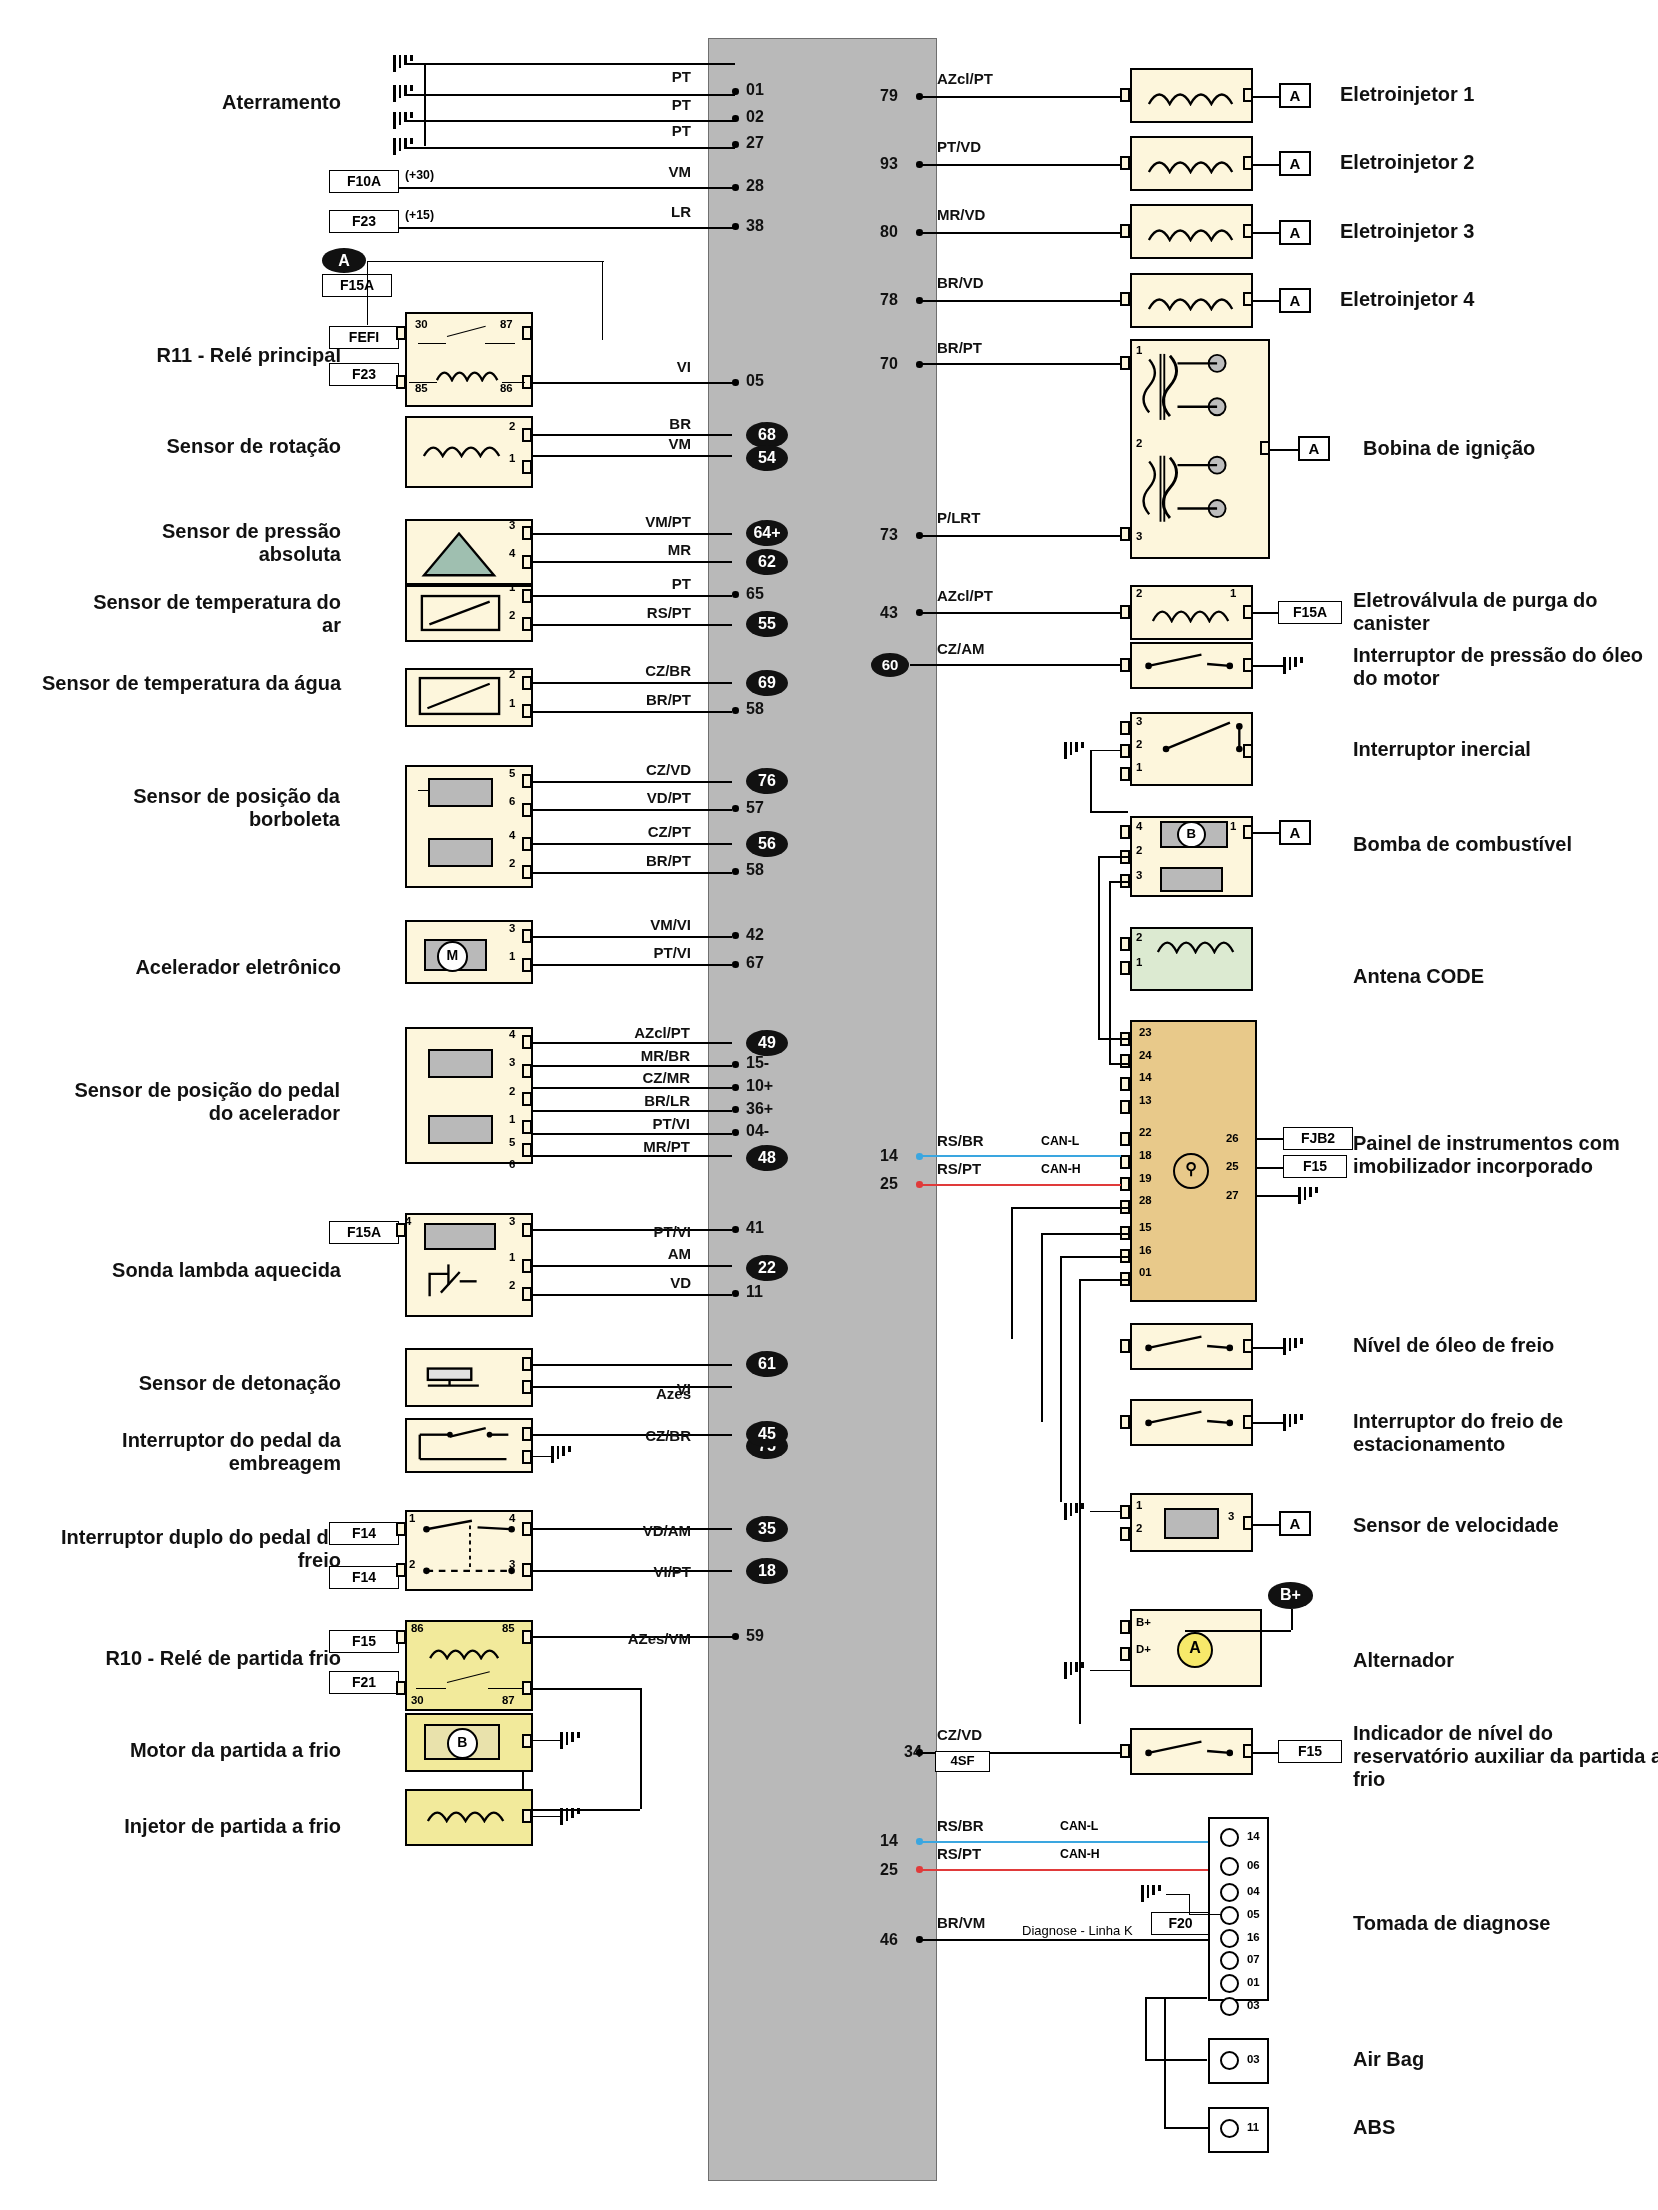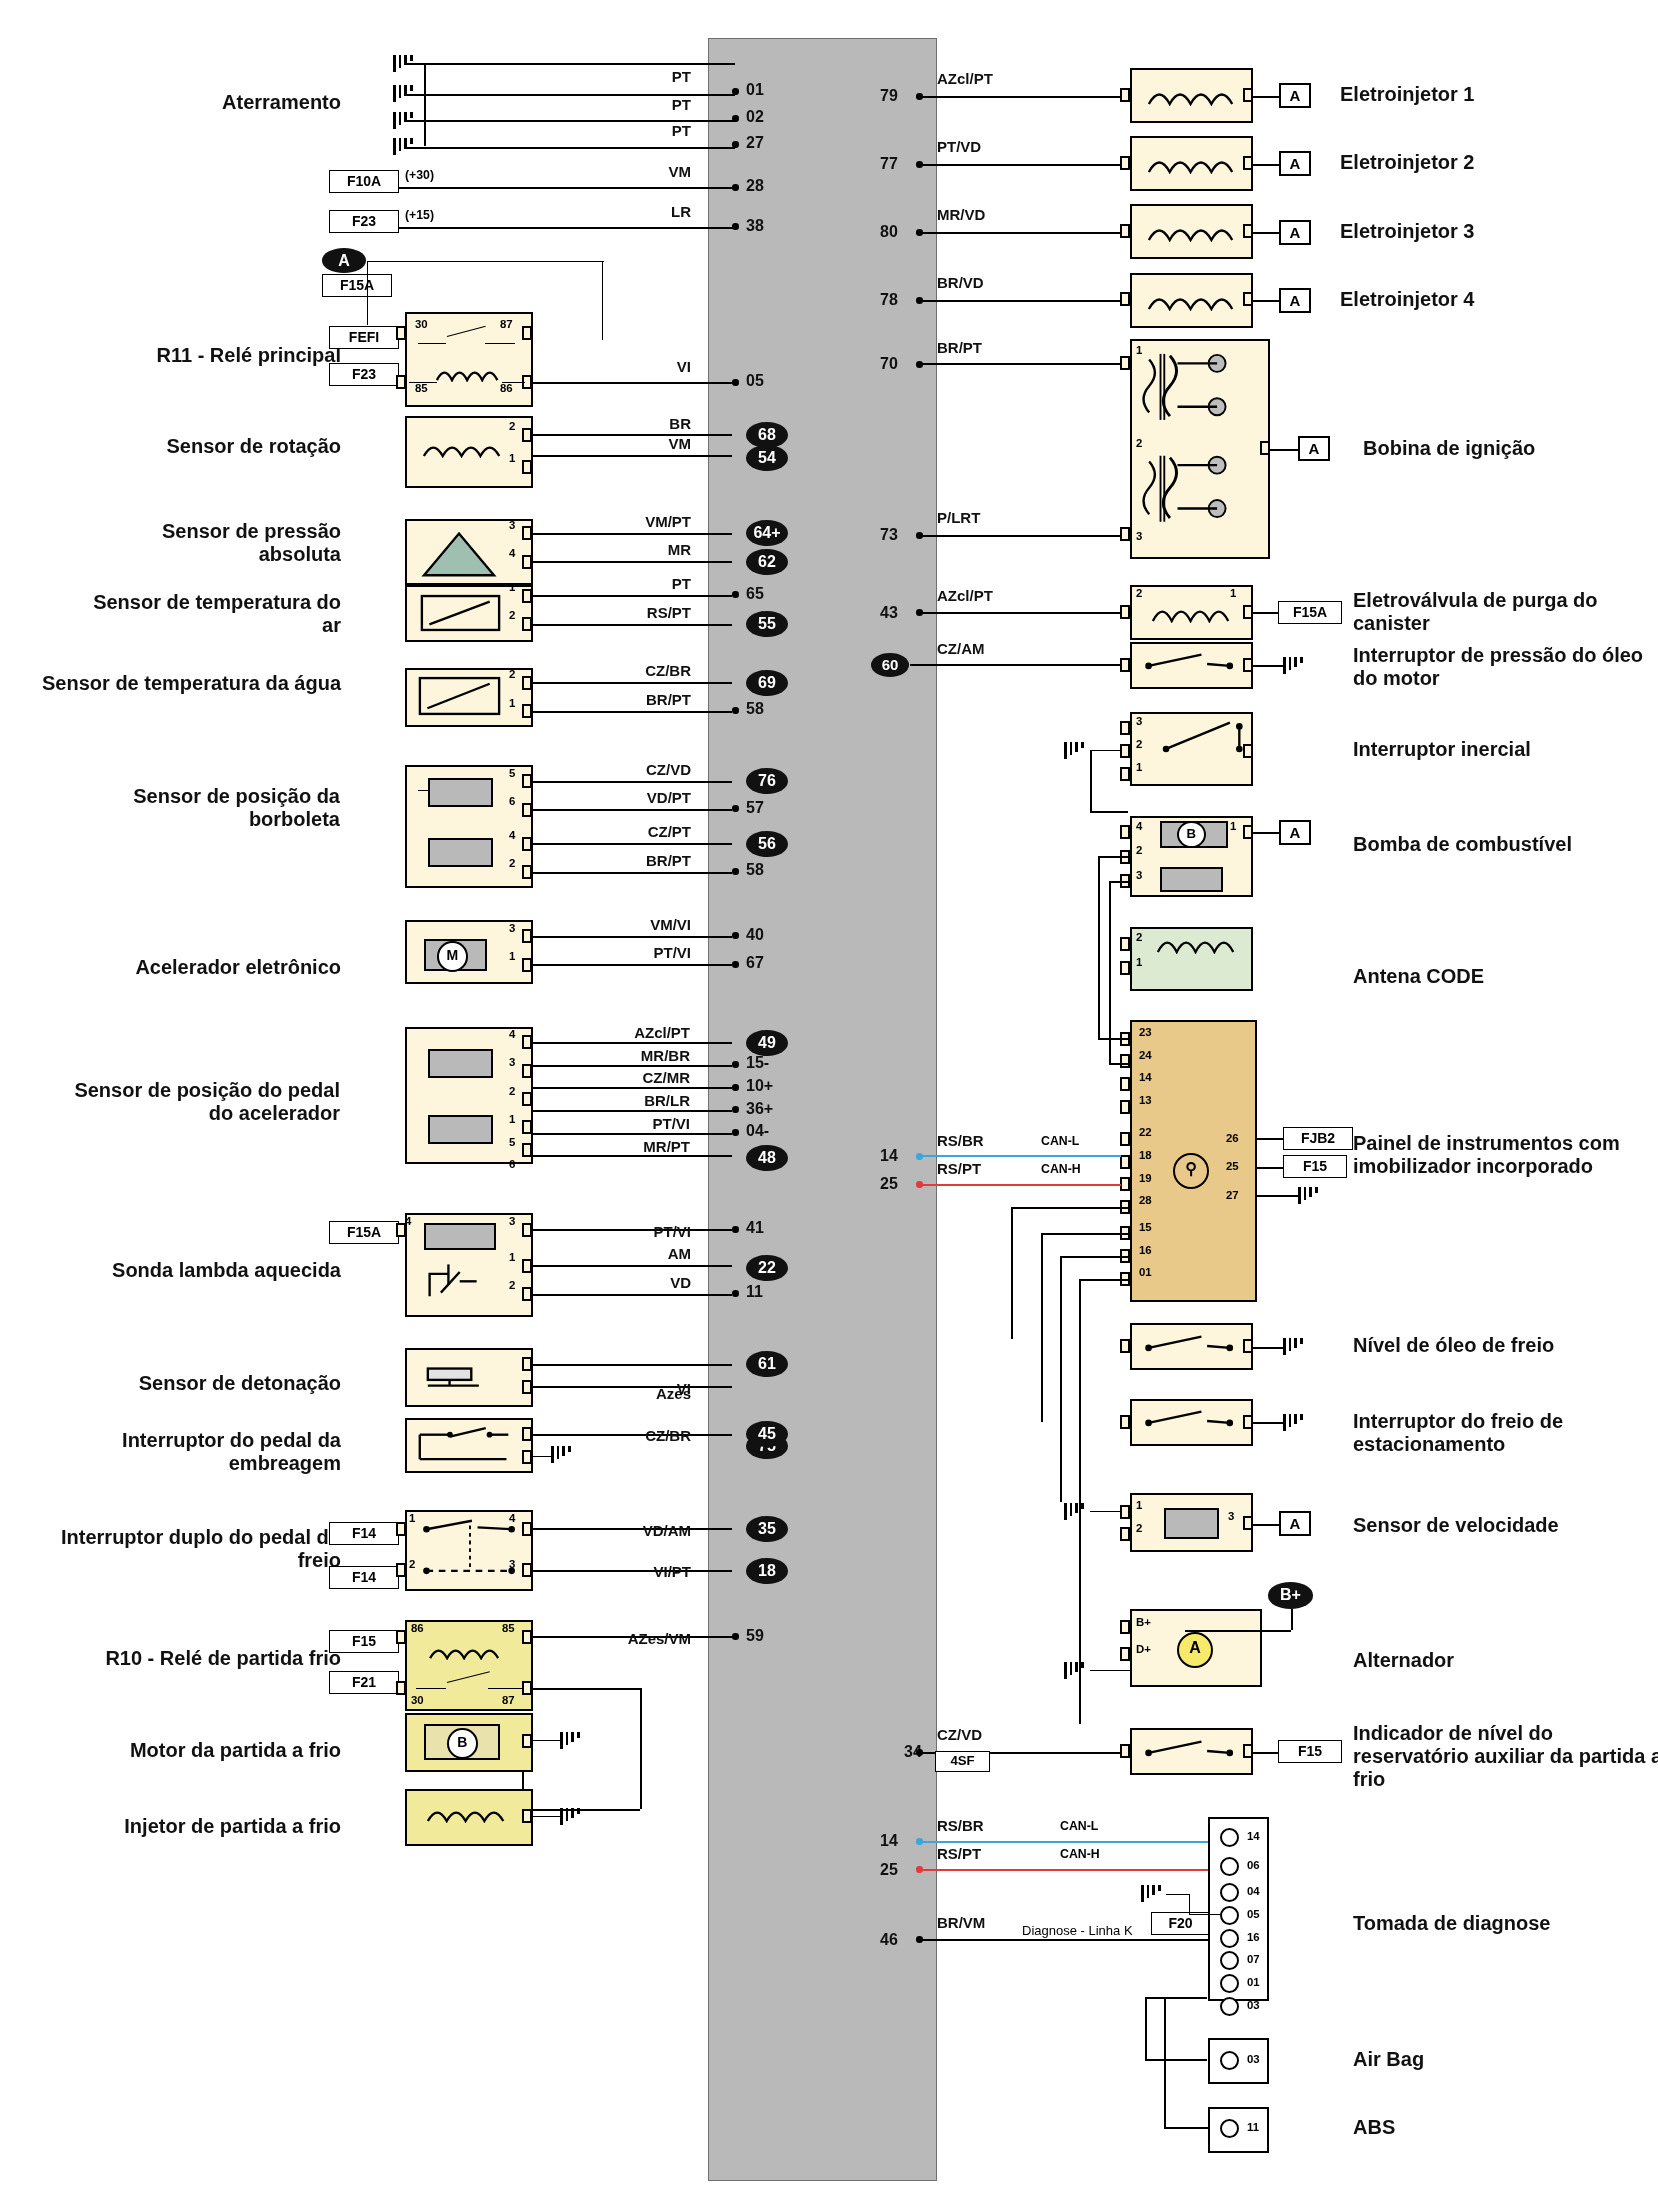--- a/index.html
+++ b/index.html
@@ -256,21 +256,21 @@
   <div class="tab" style="left:522px;top:958px;"></div>
   <div class="rectgray" style="left:424px;top:939px;width:59px;height:28px;"></div>
   <div class="circ" style="left:437px;top:941px;width:26.5px;height:26.5px;line-height:24.6px;font-size:14px;">M</div>
   <div class="tinytxt" style="left:509px;top:922px;">3</div>
   <div class="tinytxt" style="left:509px;top:950px;">1</div>
   <div class="hline" style="left:533px;top:936px;width:199px;"></div>
   <div class="hline" style="left:533px;top:964px;width:199px;"></div>
   <div class="wire-lbl" style="left:568px;top:916px;width:123px;">VM/VI</div>
   <div class="wire-lbl" style="left:568px;top:944px;width:123px;">PT/VI</div>
   <div class="dot" style="left:732px;top:932px;"></div>
-  <div class="pin" style="left:746px;top:926px;">40</div>
+  <div class="pin" style="left:746px;top:926px;">42</div>
   <div class="dot" style="left:732px;top:961px;"></div>
   <div class="pin" style="left:746px;top:954px;">67</div>
 
   <div class="lbl r" style="left:47px;top:1079px;width:293px;">Sensor de posição do pedal do acelerador</div>
   <div class="box" style="left:405px;top:1027px;width:128px;height:137px;"></div>
   <div class="tab" style="left:522px;top:1035px;"></div>
   <div class="tab" style="left:522px;top:1064px;"></div>
   <div class="tab" style="left:522px;top:1092px;"></div>
   <div class="tab" style="left:522px;top:1120px;"></div>
   <div class="tab" style="left:522px;top:1143px;"></div>
@@ -471,21 +471,21 @@
   <div class="tab" style="left:1243px;top:88px;"></div>
   <div class="coil" style="left:1147px;top:85px;width:89px;">
       <svg width="89" height="21" viewBox="0 0 94 22">
         <path d="M2 20 q11 -20 22 0 q11 -20 22 0 q11 -20 22 0 q11 -20 22 0" fill="none" stroke="#000" stroke-width="2.5"></path>
       </svg>
     </div>
   <div class="hline" style="left:1253px;top:96px;width:26.5px;"></div>
   <div class="tagA" style="left:1279px;top:83px;">A</div>
   <div class="lbl" style="left:1340px;top:83px;width:312px;">Eletroinjetor 1</div>
 
-  <div class="pin" style="left:880px;top:155px;">77</div>
+  <div class="pin" style="left:880px;top:155px;">93</div>
   <div class="dot" style="left:916px;top:161px;"></div>
   <div class="hline" style="left:920px;top:164px;width:210px;"></div>
   <div class="wire-lbl l" style="left:937px;top:138px;width:132px;">PT/VD</div>
   <div class="box" style="left:1130px;top:136px;width:123px;height:55px;"></div>
   <div class="tab" style="left:1120px;top:156px;"></div>
   <div class="tab" style="left:1243px;top:156px;"></div>
   <div class="coil" style="left:1147px;top:153px;width:89px;">
       <svg width="89" height="21" viewBox="0 0 94 22">
         <path d="M2 20 q11 -20 22 0 q11 -20 22 0 q11 -20 22 0 q11 -20 22 0" fill="none" stroke="#000" stroke-width="2.5"></path>
       </svg>

